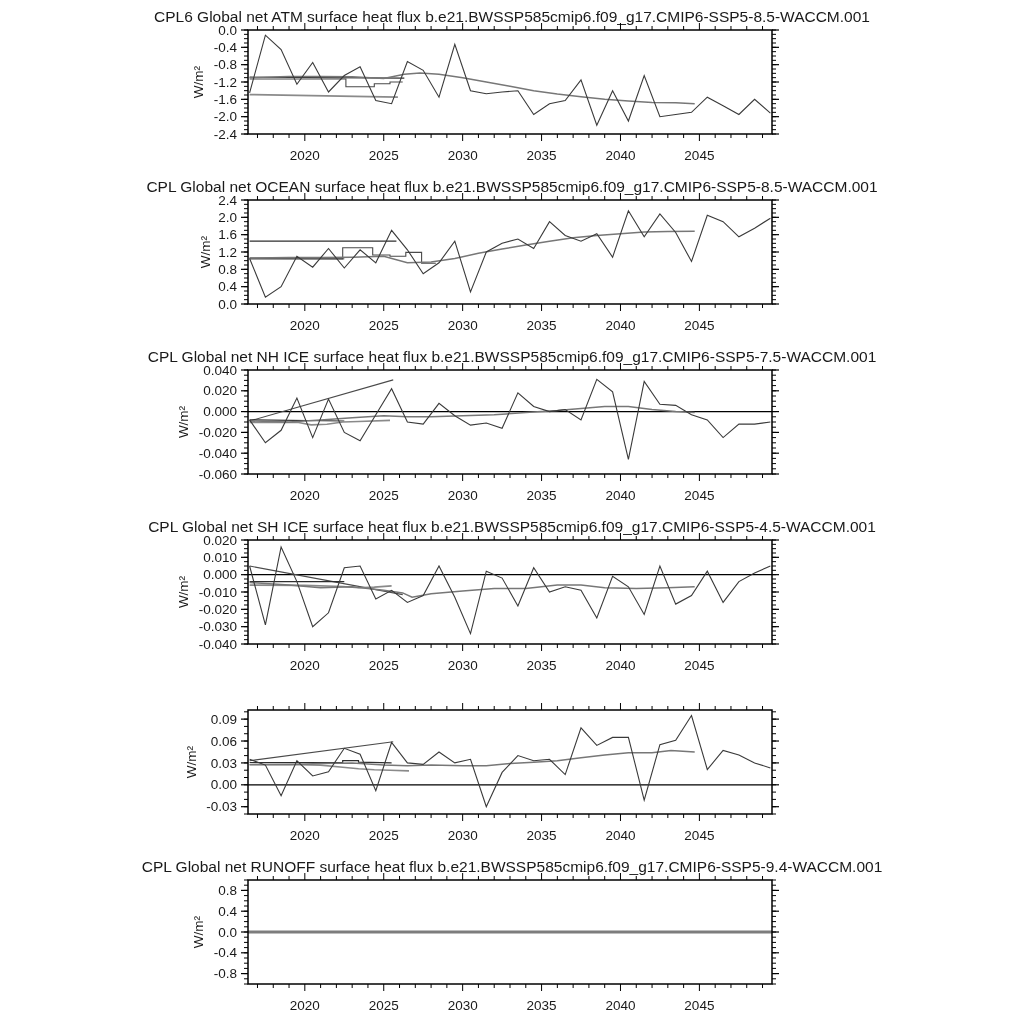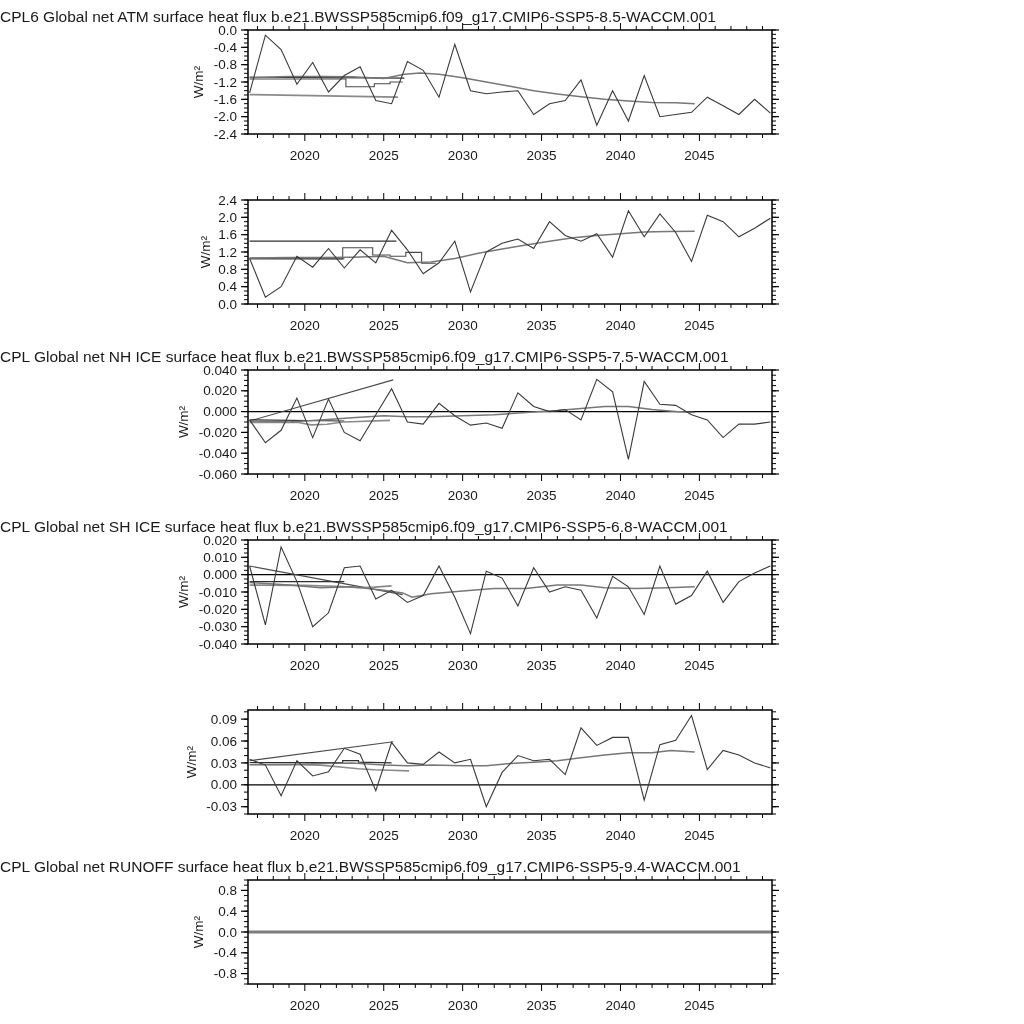--- a/index.html
+++ b/index.html
@@ -1,19 +1,19 @@
 <!DOCTYPE html>
 <html><head>
 <meta charset="utf-8">
 <style>
   html,body{margin:0;padding:0;background:#ffffff;}
   body{width:1024px;height:1024px;font-family:"Liberation Sans",sans-serif;}
   .figure{position:relative;width:1024px;height:1024px;background:#ffffff;overflow:hidden;}
   .chart-block{position:absolute;left:0;width:1024px;height:170px;}
-  .chart-title{position:absolute;top:8px;left:0;width:1024px;
+  .chart-title{position:absolute;top:8px;left:0;width:1024px;text-align:center;
     font-size:15.5px;color:#1a1a1a;white-space:nowrap;letter-spacing:0px;}
   .chart-svg{position:absolute;top:0;left:0;}
   svg text{font-family:"Liberation Sans",sans-serif;fill:#1a1a1a;}
 </style>
 </head>
 <body>
 
 <div class="figure">
   <section class="chart-block" style="top:0px">
     <div class="chart-title">CPL6 Global net ATM surface heat flux b.e21.BWSSP585cmip6.f09_g17.CMIP6-SSP5-8.5-WACCM.001</div>
@@ -171,20 +171,21 @@
           <path d="M249.6 77.2 L404.3 78.1" fill="none" stroke="#2e2e2e" stroke-width="1.2" stroke-linejoin="miter"></path>
           <path d="M249.6 94.6 L397.9 97.2" fill="none" stroke="#8a8a8a" stroke-width="1.8" stroke-linejoin="miter"></path>
           <path d="M249.6 79.0 L345.9 79.0 L345.9 86.8 L374.3 86.8 L374.3 83.7 L390.0 83.7 L390.0 82.0 L402.7 82.0" fill="none" stroke="#4a4a4a" stroke-width="1.1" stroke-linejoin="miter"></path>
           <path d="M249.6 77.7 L289.0 76.4 L320.6 76.4 L352.2 76.8 L383.7 78.5 L404.3 74.2 L420.0 72.9 L439.0 74.2 L462.7 77.7 L486.3 82.0 L510.0 86.3 L533.7 90.7 L557.3 94.1 L581.0 96.7 L604.7 99.3 L628.4 101.1 L652.0 102.4 L675.7 102.8 L694.7 103.7" fill="none" stroke="#777777" stroke-width="1.5" stroke-linejoin="miter"></path>
           <path d="M249.6 92.8 L265.4 35.2 L281.1 49.5 L296.9 84.2 L312.7 62.5 L328.5 92.0 L344.3 75.5 L360.1 66.8 L375.8 100.6 L391.6 103.7 L407.4 61.6 L423.2 70.3 L439.0 97.2 L454.8 44.3 L470.5 90.7 L486.3 93.7 L502.1 92.0 L517.9 90.7 L533.7 114.5 L549.5 103.7 L565.2 100.6 L581.0 79.8 L596.8 125.3 L612.6 90.7 L628.4 121.0 L644.2 75.5 L659.9 116.7 L675.7 114.5 L691.5 112.3 L707.3 97.2 L723.1 105.8 L738.9 114.5 L754.6 99.3 L770.4 113.2" fill="none" stroke="#3a3a3a" stroke-width="1.1" stroke-linejoin="miter"></path>
         </g>
         <rect x="248" y="30" width="524" height="104" fill="none" stroke="#000" stroke-width="1.5"></rect>
       </svg>
   </section>
   <section class="chart-block" style="top:170px">
+    <div class="chart-title">CPL Global net OCEAN surface heat flux b.e21.BWSSP585cmip6.f09_g17.CMIP6-SSP5-8.5-WACCM.001</div>
     <svg class="chart-svg" width="1024" height="170">
         <defs>
           <clipPath id="clip-1">
             <rect x="248" y="30" width="524" height="104"></rect>
           </clipPath>
         </defs>
         <line x1="257.4698795180709" y1="134" x2="257.4698795180709" y2="138" stroke="#000" stroke-width="1"></line>
         <line x1="257.4698795180709" y1="30" x2="257.4698795180709" y2="26" stroke="#000" stroke-width="1"></line>
         <line x1="273.25301204819147" y1="134" x2="273.25301204819147" y2="138" stroke="#000" stroke-width="1"></line>
         <line x1="273.25301204819147" y1="30" x2="273.25301204819147" y2="26" stroke="#000" stroke-width="1"></line>
@@ -484,21 +485,21 @@
           <path d="M249.6 81.0 L393.2 39.9" fill="none" stroke="#4a4a4a" stroke-width="1.1" stroke-linejoin="miter"></path>
           <path d="M249.6 79.9 L344.3 81.0" fill="none" stroke="#2e2e2e" stroke-width="1.2" stroke-linejoin="miter"></path>
           <path d="M249.6 82.5 L298.5 82.5 L311.1 84.9 L326.9 84.3 L342.7 82.0 L358.5 81.5 L390.0 80.4" fill="none" stroke="#8a8a8a" stroke-width="1.6" stroke-linejoin="miter"></path>
           <path d="M249.6 81.0 L289.0 82.0 L320.6 79.9 L352.2 77.8 L383.7 75.8 L407.4 76.8 L431.1 76.8 L462.7 75.8 L494.2 74.7 L525.8 72.6 L557.3 70.6 L581.0 68.5 L604.7 66.4 L628.4 66.4 L652.0 69.5 L675.7 71.6 L694.7 72.6" fill="none" stroke="#777777" stroke-width="1.5" stroke-linejoin="miter"></path>
           <path d="M249.6 79.9 L265.4 102.8 L281.1 90.3 L296.9 58.1 L312.7 97.6 L328.5 59.1 L344.3 92.4 L360.1 100.7 L375.8 74.7 L391.6 48.7 L407.4 82.0 L423.2 84.1 L439.0 63.3 L454.8 75.8 L470.5 85.1 L486.3 83.0 L502.1 88.2 L517.9 52.9 L533.7 66.4 L549.5 71.6 L565.2 69.5 L581.0 79.9 L596.8 39.4 L612.6 51.8 L628.4 119.4 L644.2 41.4 L659.9 64.3 L675.7 65.4 L691.5 74.7 L707.3 79.9 L723.1 97.6 L738.9 84.1 L754.6 84.1 L770.4 82.0" fill="none" stroke="#3a3a3a" stroke-width="1.1" stroke-linejoin="miter"></path>
         </g>
         <rect x="248" y="30" width="524" height="104" fill="none" stroke="#000" stroke-width="1.5"></rect>
       </svg>
   </section>
   <section class="chart-block" style="top:510px">
-    <div class="chart-title">CPL Global net SH ICE surface heat flux b.e21.BWSSP585cmip6.f09_g17.CMIP6-SSP5-6.8-WACCM.001</div>
+    <div class="chart-title">CPL Global net SH ICE surface heat flux b.e21.BWSSP585cmip6.f09_g17.CMIP6-SSP5-4.5-WACCM.001</div>
     <svg class="chart-svg" width="1024" height="170">
         <defs>
           <clipPath id="clip-3">
             <rect x="248" y="30" width="524" height="104"></rect>
           </clipPath>
         </defs>
         <line x1="257.4698795180709" y1="134" x2="257.4698795180709" y2="138" stroke="#000" stroke-width="1"></line>
         <line x1="257.4698795180709" y1="30" x2="257.4698795180709" y2="26" stroke="#000" stroke-width="1"></line>
         <line x1="273.25301204819147" y1="134" x2="273.25301204819147" y2="138" stroke="#000" stroke-width="1"></line>
         <line x1="273.25301204819147" y1="30" x2="273.25301204819147" y2="26" stroke="#000" stroke-width="1"></line>

